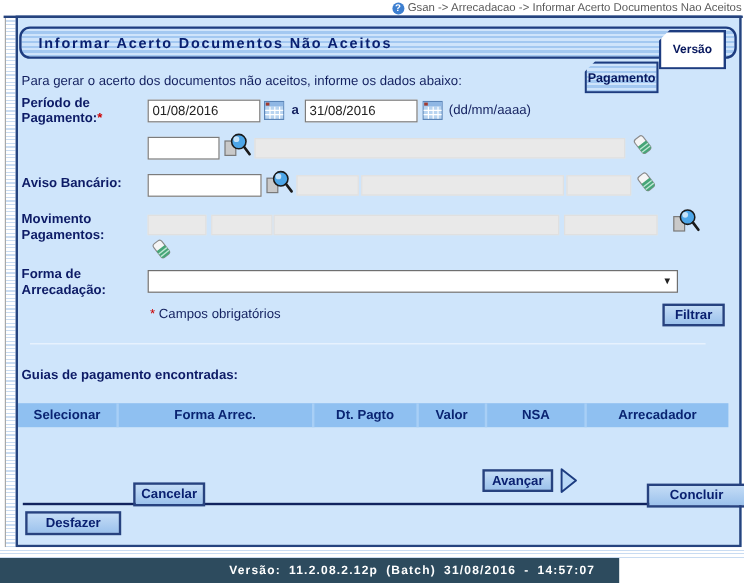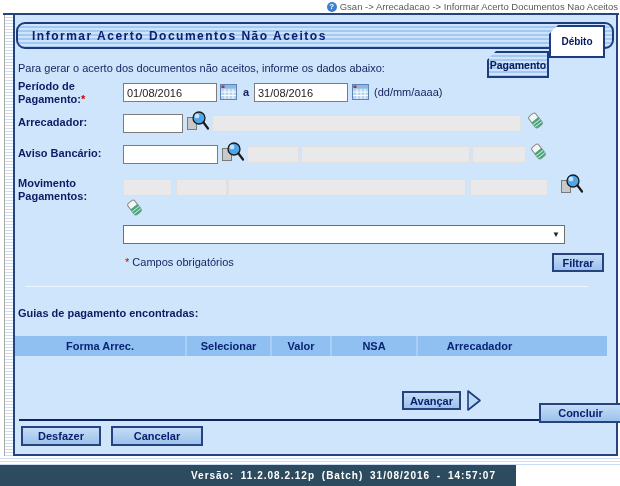--- a/index.html
+++ b/index.html
@@ -91,21 +91,21 @@
 
     <div class="panel">
 
       <div class="titlebar">
         <span>Informar Acerto Documentos Não Aceitos</span>
       </div>
       <div class="tab tab-pagamento">
         <span>Pagamento</span>
       </div>
       <div class="tab tab-debito">
-        <span>Débito</span>
+        <span>Versão</span>
       </div>
 
       <div class="txt" style="top:47px; left:3px;">Para gerar o acerto dos documentos não aceitos, informe os dados abaixo:</div>
 
       <div class="lbl" style="top:65px;">
         <span>Período de Pagamento:</span><span class="req">*</span>
       </div>
       <input class="inp" style="top: 68px; left: 108px; width: 94px;" value="01/08/2016">
       <span class="ico" style="top:69px; left:205px;">
         <svg width="17" height="16" viewBox="0 0 17 16">
@@ -120,21 +120,20 @@
       <span class="ico" style="top:69px; left:337px;">
         <svg width="17" height="16" viewBox="0 0 17 16">
           <rect x="0.5" y="0.5" width="16" height="15" fill="#b8d4f0" stroke="#5b85b8"></rect>
           <rect x="1" y="1" width="15" height="3.5" fill="#8fb7e4"></rect>
           <rect x="1.5" y="1.5" width="3" height="2.5" fill="#a23a2e"></rect>
           <path d="M1 8 h15 M1 11.5 h15 M5 5 v10 M9 5 v10 M13 5 v10" stroke="#ffffff" stroke-width="1" fill="none"></path>
         </svg>
       </span>
       <span class="txt" style="top:71px; left:359px;">(dd/mm/aaaa)</span>
 
-      <div class="lbl" style="top:101px;">Arrecadador:</div>
       <input class="inp" style="top: 99px; left: 108px; width: 60px;" value="">
       <span class="ico" style="top:95px; left:171px;">
         <svg width="24" height="22" viewBox="0 0 24 22">
           <rect x="1.5" y="7.5" width="9" height="12" fill="#c9c9c9" stroke="#7a7a7a"></rect>
           <circle cx="13" cy="8" r="6" fill="#4da6e8" stroke="#1a1a1a" stroke-width="1.3"></circle>
           <circle cx="11" cy="6" r="2.4" fill="#c5e2f8"></circle>
           <line x1="17.5" y1="12.5" x2="22" y2="18.5" stroke="#1a1a1a" stroke-width="2.2" stroke-linecap="round"></line>
         </svg>
       </span>
       <div class="ro" style="top:100px; left:197px; width:309px;"></div>
@@ -190,56 +189,58 @@
         <svg width="19" height="19" viewBox="0 0 20 20">
           <g transform="rotate(-38 10 10)">
             <rect x="5.5" y="2.5" width="9" height="15" rx="2.5" fill="#f5f5f5" stroke="#8a8a8a"></rect>
             <path d="M5.5 9 h9 v6 a2.5 2.5 0 0 1 -2.5 2.5 h-4 a2.5 2.5 0 0 1 -2.5 -2.5 z" fill="#46a578"></path>
             <line x1="5.5" y1="12" x2="14.5" y2="12" stroke="#bfe8d4" stroke-width="1.2"></line>
             <line x1="5.5" y1="15" x2="14.5" y2="15" stroke="#bfe8d4" stroke-width="1.2"></line>
           </g>
         </svg>
       </span>
 
+      <div class="lbl" style="top:208px;">Forma de Arrecadação:</div>
       <div class="selectbox" style="top:210px; left:108px; width:442px;">
         <span class="txt" style="position:static;"></span>
         <span class="arr">▼</span>
       </div>
 
       <div class="txt" style="top:241px; left:110px;">
         <span class="req">*</span>
         <span>Campos obrigatórios</span>
       </div>
       <button class="btn" style="top:238px; left:537px; width:52px; height:19px;">Filtrar</button>
 
       <div class="divider"></div>
 
       <div class="heading" style="top:292px; left:3px;">Guias de pagamento encontradas:</div>
 
       <div class="tbl">
         <div class="tbl-head">
+          <div class="cell" style="width:85px;">Selecionar</div>
           <div class="cell" style="width:170px;">Forma Arrec.</div>
-          <div class="cell" style="width:85px;">Selecionar</div>
+          <div class="cell" style="width:90px;">Dt. Pagto</div>
           <div class="cell" style="width:60px;">Valor</div>
           <div class="cell" style="width:86px;">NSA</div>
           <div class="cell" style="width:125px;">Arrecadador</div>
         </div>
       </div>
 
       <button class="btn" style="top:376px; left:387px; width:59px; height:19px;">Avançar</button>
       <span class="ico" style="top:374px; left:451px;">
         <svg width="16" height="23" viewBox="0 0 16 23">
           <polygon points="2,2 14,11.5 2,21" fill="#b9d8f6" stroke="#1d3c80" stroke-width="1.6" stroke-linejoin="round"></polygon>
         </svg>
       </span>
 
       <div class="dark-hr"></div>
 
       <button class="btn" style="top:411px; left:6px; width:80px; height:20px;">Desfazer</button>
-      <button class="btn" style="top:411px; left:96px; width:92px; height:20px;">Cancelar</button>
+      <button class="btn" style="top:387px; left:96px; width:60px; height:20px;">Cancelar</button>
       <button class="btn" style="top:388px; left:524px; width:83px; height:20px;">Concluir</button>
 
     </div>
   </div>
 
   <div class="stripe-band"></div>
   <div class="footer">Versão: 11.2.08.2.12p (Batch) 31/08/2016 - 14:57:07</div>
 
 </div>
 

